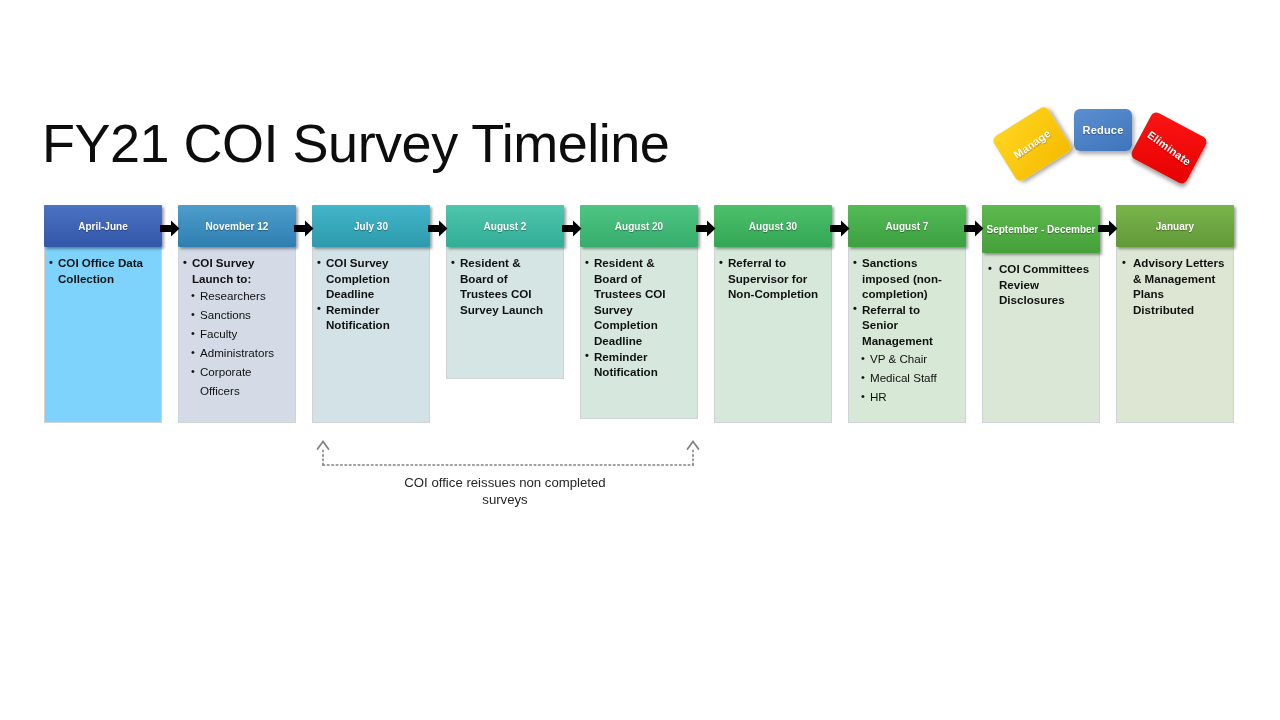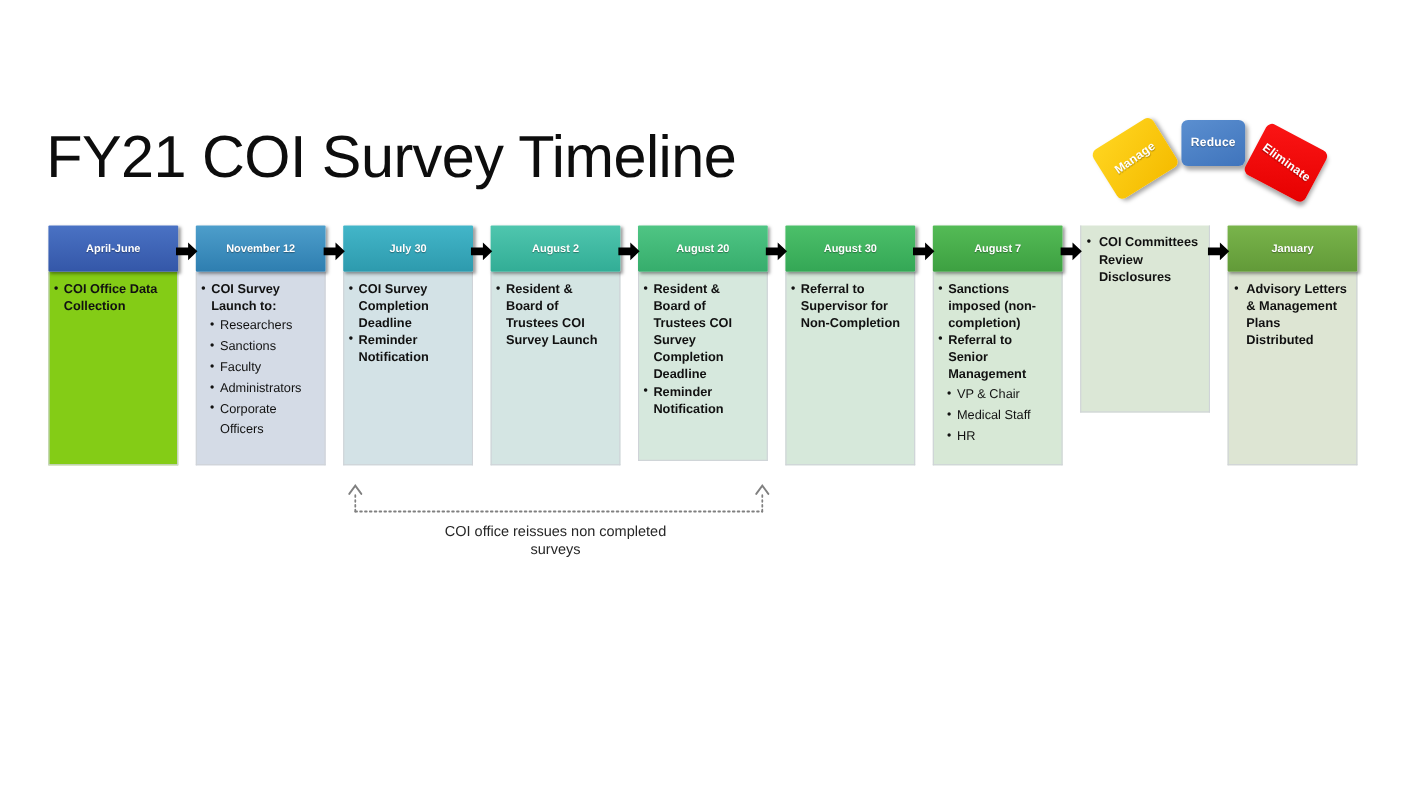--- a/index.html
+++ b/index.html
@@ -195,21 +195,21 @@
 </head>
 <body>
 
 <div id="slide-title">FY21 COI Survey Timeline</div>
 
 <div id="timeline">
     <div class="tl-col" style="left: 0px;">
       <div class="tl-header" style="background: linear-gradient(rgb(74, 114, 196) 0%, rgb(52, 87, 168) 100%);">
         <span>April-June</span>
       </div>
-      <div class="tl-body" style="background: #84cc16; height: 176px;">
+      <div class="tl-body" style="background: #7dd3fc; height: 176px;">
         <ul class="b1">
           <li>COI Office Data Collection</li>
         </ul>
       </div>
     </div>
     <div class="tl-arrow" style="left: 116px;"><svg width="20" height="17" viewBox="0 0 20 17">
         <path d="M0,5 L11,5 L11,0.5 L19.5,8.5 L11,16.5 L11,12 L0,12 Z" fill="#000000"></path>
       </svg></div>
     <div class="tl-col" style="left: 134px;">
       <div class="tl-header" style="background: linear-gradient(rgb(77, 158, 203) 0%, rgb(46, 126, 176) 100%);">
@@ -242,21 +242,21 @@
         </ul>
       </div>
     </div>
     <div class="tl-arrow" style="left: 384px;"><svg width="20" height="17" viewBox="0 0 20 17">
         <path d="M0,5 L11,5 L11,0.5 L19.5,8.5 L11,16.5 L11,12 L0,12 Z" fill="#000000"></path>
       </svg></div>
     <div class="tl-col" style="left: 402px;">
       <div class="tl-header" style="background: linear-gradient(rgb(79, 198, 174) 0%, rgb(50, 173, 150) 100%);">
         <span>August 2</span>
       </div>
-      <div class="tl-body" style="background: rgb(212, 229, 227); height: 176px;">
+      <div class="tl-body" style="background: rgb(212, 229, 227); height: 132px;">
         <ul class="b1">
           <li>Resident &amp; Board of Trustees COI Survey Launch</li>
         </ul>
       </div>
     </div>
     <div class="tl-arrow" style="left: 518px;"><svg width="20" height="17" viewBox="0 0 20 17">
         <path d="M0,5 L11,5 L11,0.5 L19.5,8.5 L11,16.5 L11,12 L0,12 Z" fill="#000000"></path>
       </svg></div>
     <div class="tl-col" style="left: 536px;">
       <div class="tl-header" style="background: linear-gradient(rgb(79, 197, 132) 0%, rgb(54, 173, 108) 100%);">
@@ -298,20 +298,23 @@
           <li>VP &amp; Chair</li>
           <li>Medical Staff</li>
           <li>HR</li>
         </ul>
       </div>
     </div>
     <div class="tl-arrow" style="left: 920px;"><svg width="20" height="17" viewBox="0 0 20 17">
         <path d="M0,5 L11,5 L11,0.5 L19.5,8.5 L11,16.5 L11,12 L0,12 Z" fill="#000000"></path>
       </svg></div>
     <div class="tl-col" style="left: 938px;">
+      <div class="tl-header two-line" style="background: linear-gradient(rgb(94, 185, 78) 0%, rgb(70, 160, 58) 100%);">
+        <span>September - December</span>
+      </div>
       <div class="tl-body" style="background: rgb(219, 231, 214); height: 170px;">
         <ul class="b1">
           <li class="spaced">COI Committees Review Disclosures</li>
         </ul>
       </div>
     </div>
     <div class="tl-arrow" style="left: 1054px;"><svg width="20" height="17" viewBox="0 0 20 17">
         <path d="M0,5 L11,5 L11,0.5 L19.5,8.5 L11,16.5 L11,12 L0,12 Z" fill="#000000"></path>
       </svg></div>
     <div class="tl-col" style="left: 1072px;">

